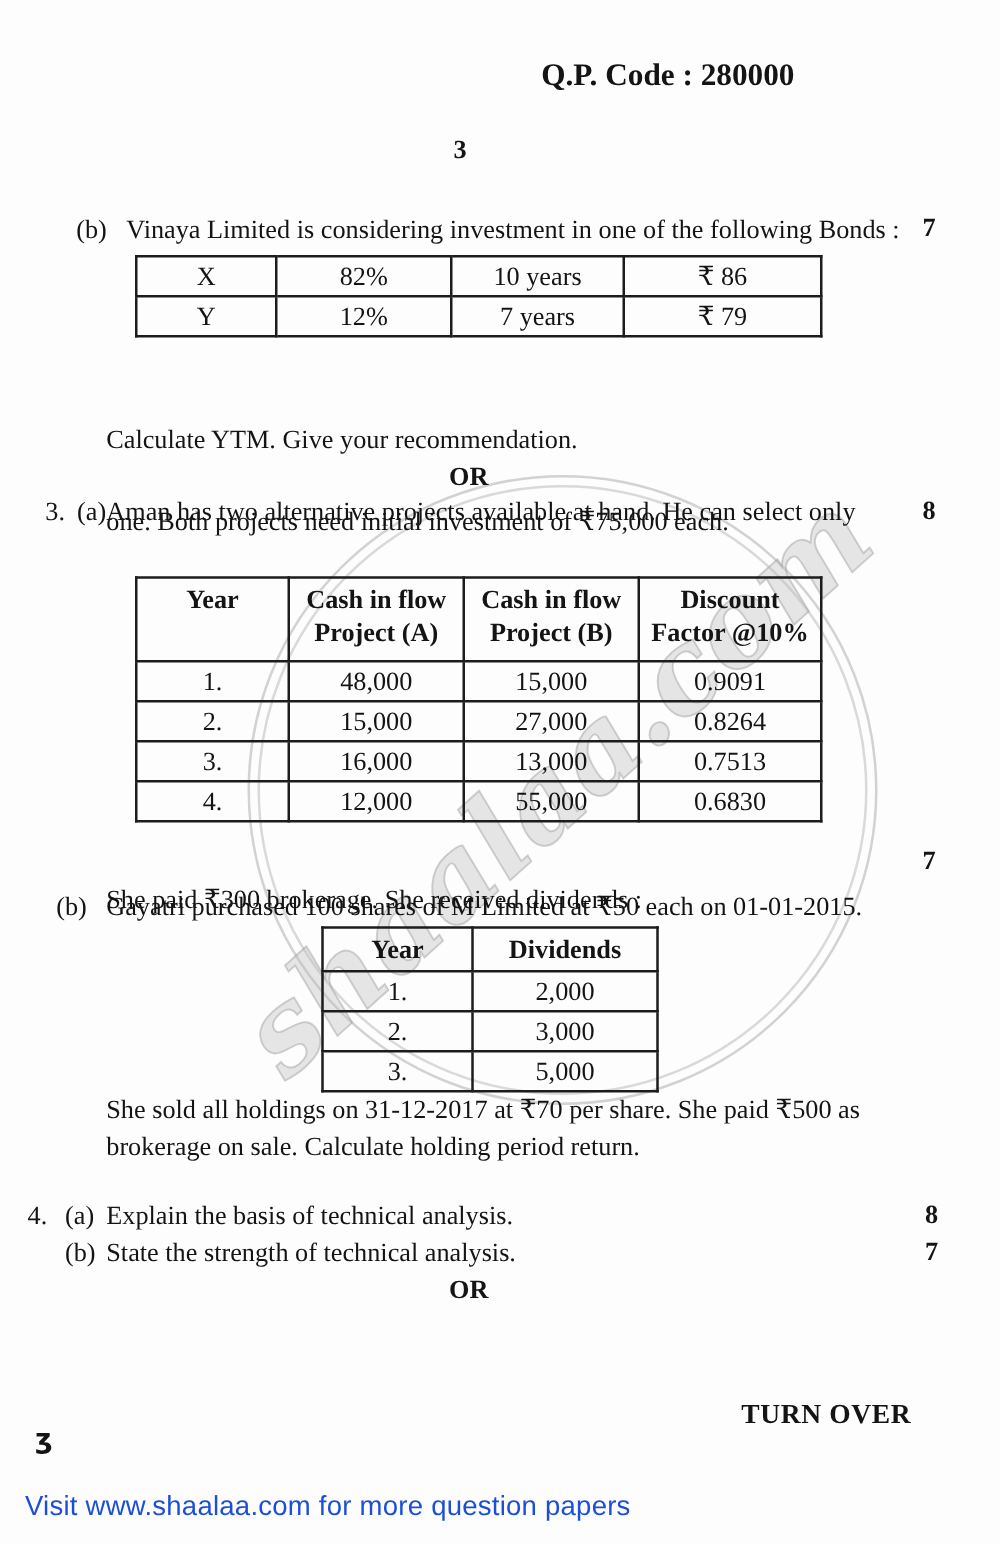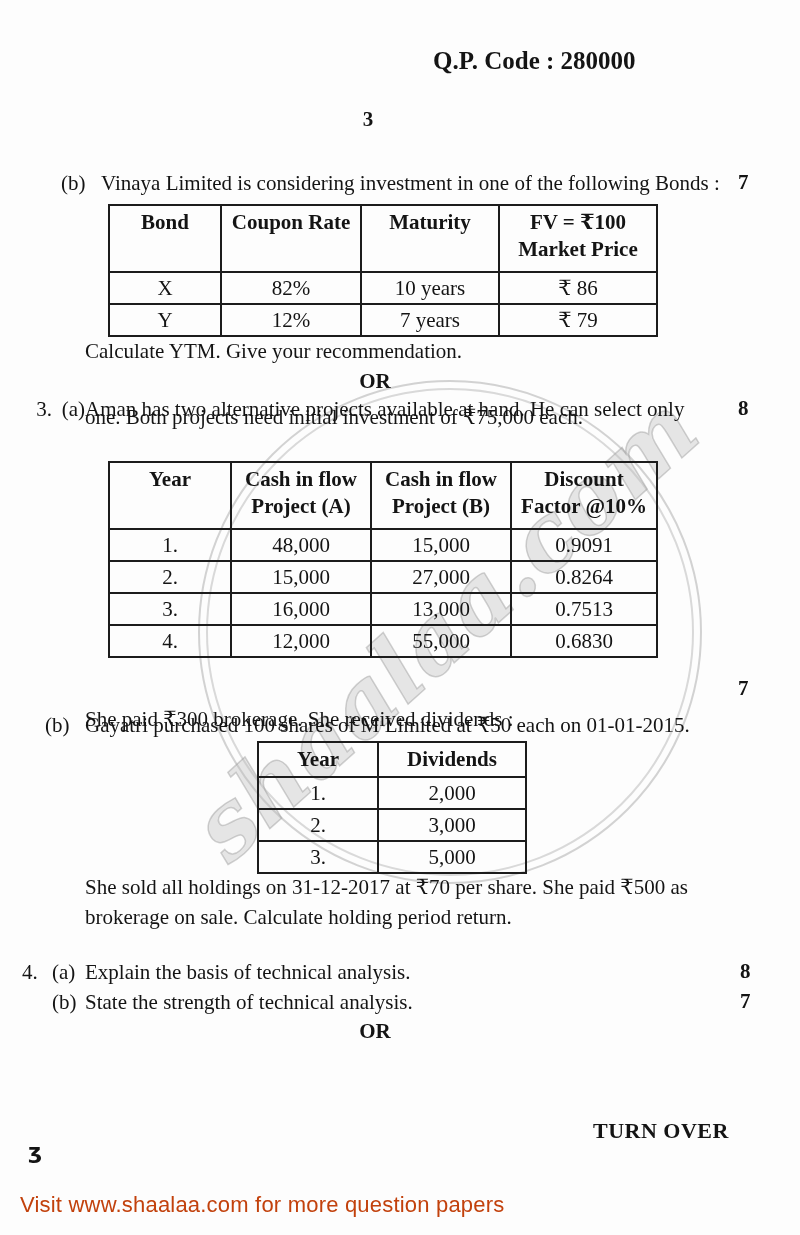--- a/index.html
+++ b/index.html
@@ -39,21 +39,21 @@
     font-size:92px; text-align:center; line-height:140px;
     color:rgba(190,190,190,0.38);
     -webkit-text-stroke:1.5px rgba(155,155,155,0.45);
     pointer-events:none;
   }
   .layer { position:relative; z-index:1; }
   .wm-layer { position:absolute; inset:0; z-index:0; }
 
   .footer-note {
     font-family:"Liberation Sans","DejaVu Sans",sans-serif;
-    font-size:22px; color:#c2410c; letter-spacing:0.2px; white-space:nowrap;
+    font-size:22px; color:#1d4ed8; letter-spacing:0.2px; white-space:nowrap;
   }
   .glyph { font-family:"DejaVu Sans",sans-serif; font-size:22px; font-weight:700; }
 </style>
 </head>
 <body>
 
 <div class="page">
 
   <div class="wm-layer">
     <div class="wm-circle wm-outer"></div>
@@ -72,29 +72,20 @@
     <div class="marks" style="left:738px; top:170px;">7</div>
 
     <table style="left:108px; top:204px; width:548px;">
       <colgroup>
         <col style="width:112px">
           <col style="width:140px">
           <col style="width:138px">
           <col style="width:158px">
       </colgroup>
       <tbody>
-          <tr>
-        <th style="height:62px;">Bond</th>
-        <th>Coupon Rate</th>
-        <th>Maturity</th>
-        <th class="hdr2">
-          <div>FV = ₹100</div>
-          <div>Market Price</div>
-        </th>
-      </tr>
       <tr>
         <td style="height:30px;">X</td>
         <td>82%</td>
         <td>10 years</td>
         <td>₹ 86</td>
       </tr>
       <tr>
         <td style="height:30px;">Y</td>
         <td>12%</td>
         <td>7 years</td>

